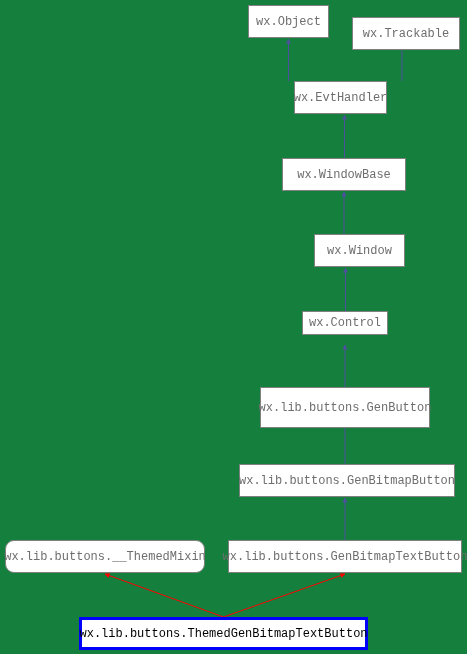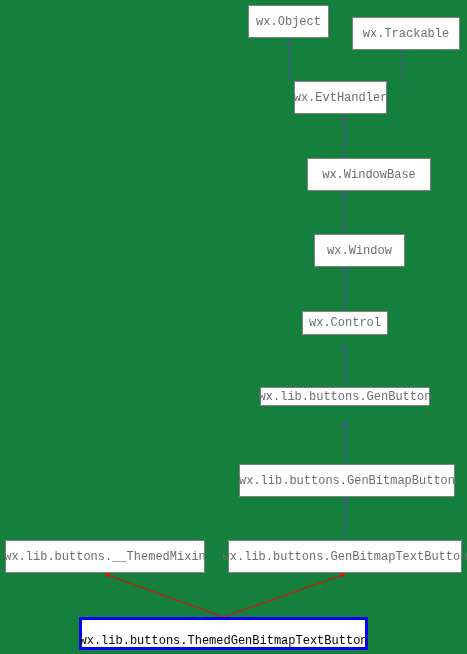--- a/index.html
+++ b/index.html
@@ -33,21 +33,20 @@
     justify-content: center;
     white-space: nowrap;
     color: #6e6e6e;
     font-size: 12px;
     letter-spacing: 0px;
     z-index: 2;
   }
   .node.highlight {
     border: 3px solid #0000ff;
     color: #000000;
-    align-items: flex-end;
   }
   .node-label {
     display: block;
     line-height: 1;
     padding: 0 6px;
   }
 </style>
 </head>
 <body>
 
@@ -77,36 +76,36 @@
   <div id="node-layer">
       <div class="node" style="left: 248px; top: 5px; width: 81px; height: 33px;">
         <span class="node-label">wx.Object</span>
       </div>
       <div class="node" style="left: 352px; top: 5px; width: 108px; height: 33px; margin-top: 12px;">
         <span class="node-label">wx.Trackable</span>
       </div>
       <div class="node" style="left: 286px; top: 81px; width: 93px; height: 33px; margin-left: 8px;">
         <span class="node-label">wx.EvtHandler</span>
       </div>
-      <div class="node" style="left: 282px; top: 158px; width: 124px; height: 33px; margin-left: 25px;">
+      <div class="node" style="left: 282px; top: 158px; width: 124px; height: 33px;">
         <span class="node-label">wx.WindowBase</span>
       </div>
       <div class="node" style="left: 300px; top: 234px; width: 91px; height: 33px; margin-left: 14px;">
         <span class="node-label">wx.Window</span>
       </div>
       <div class="node" style="left: 302px; top: 311px; width: 86px; height: 24px;">
         <span class="node-label">wx.Control</span>
       </div>
-      <div class="node" style="left: 260px; top: 387px; width: 170px; height: 19px;">
+      <div class="node" style="left: 260px; top: 387px; width: 170px; height: 41px;">
         <span class="node-label">wx.lib.buttons.GenButton</span>
       </div>
       <div class="node" style="left: 239px; top: 464px; width: 216px; height: 33px;">
         <span class="node-label">wx.lib.buttons.GenBitmapButton</span>
       </div>
-      <div class="node" style="left: 5px; top: 540px; width: 200px; height: 33px;">
+      <div class="node" style="left: 5px; top: 540px; width: 200px; height: 33px; border-radius: 9px;">
         <span class="node-label">wx.lib.buttons.__ThemedMixin</span>
       </div>
       <div class="node" style="left: 228px; top: 540px; width: 234px; height: 33px;">
         <span class="node-label">wx.lib.buttons.GenBitmapTextButton</span>
       </div>
       <div class="node highlight" style="left: 79px; top: 617px; width: 289px; height: 33px;">
         <span class="node-label">wx.lib.buttons.ThemedGenBitmapTextButton</span>
       </div>
     </div>
 </div>

